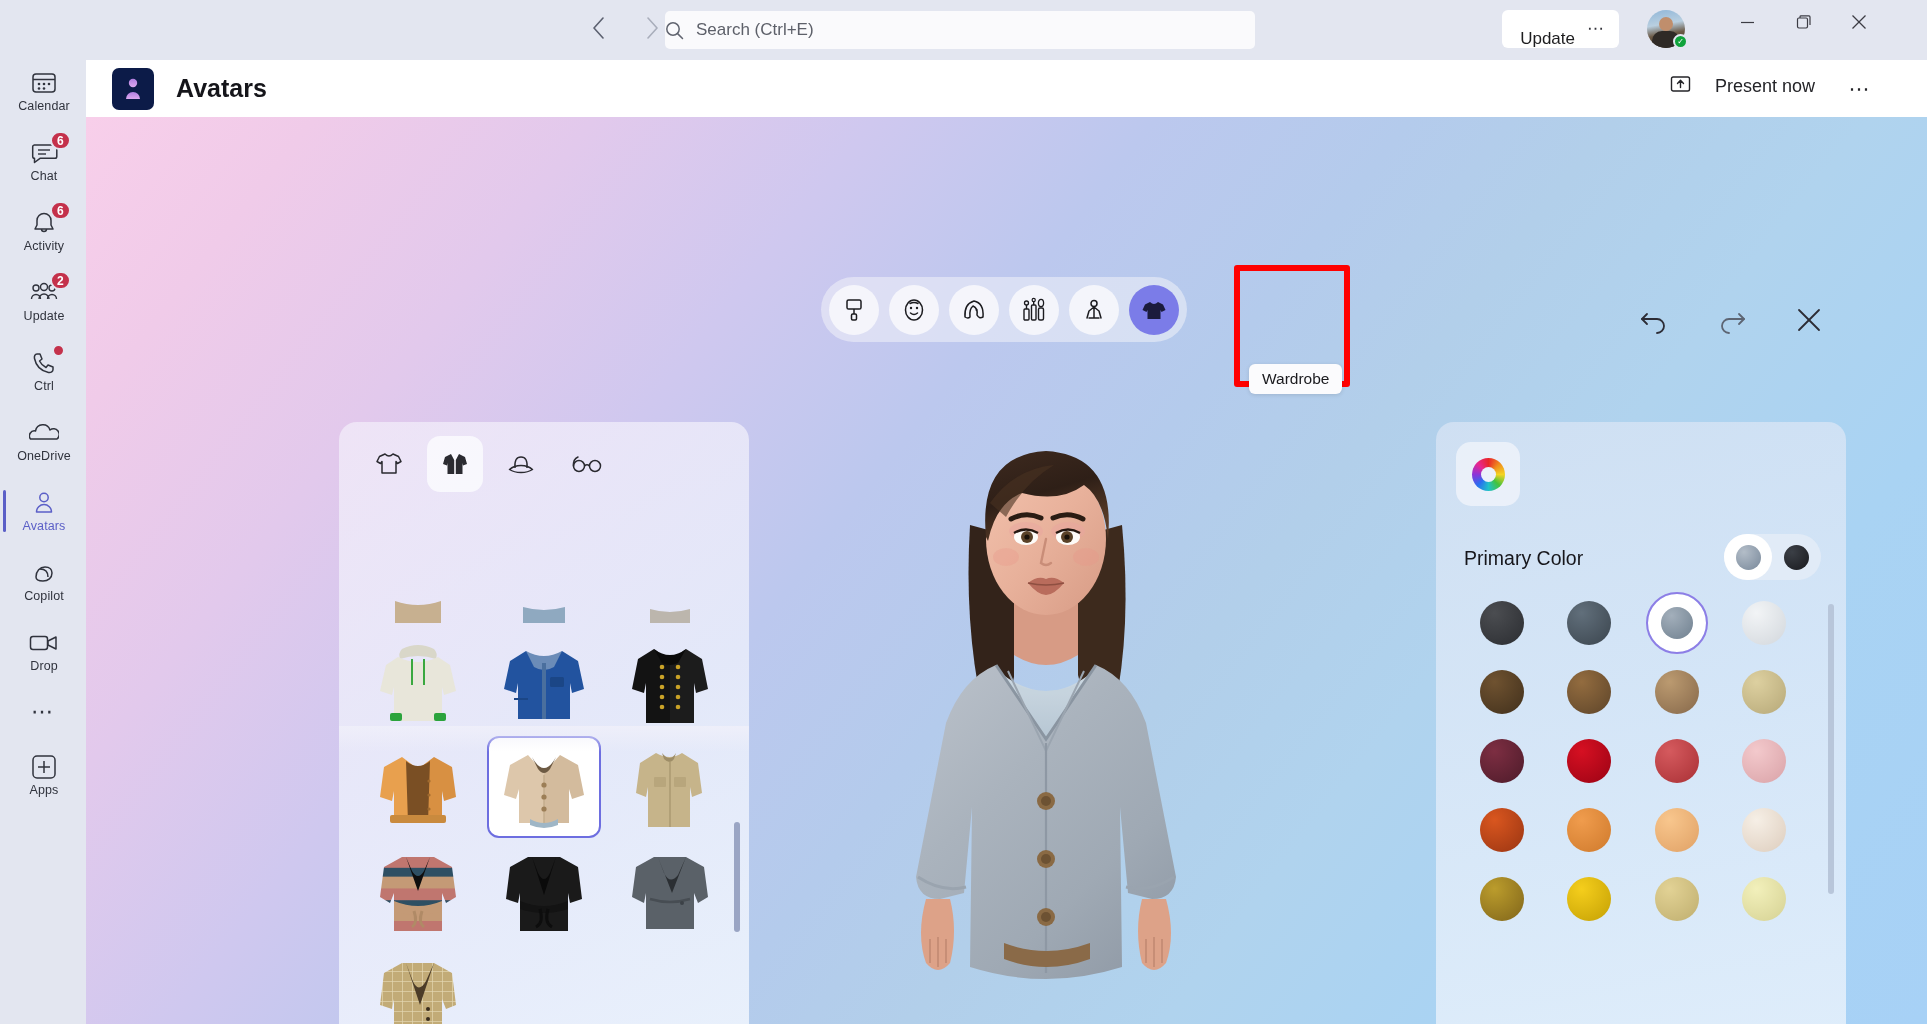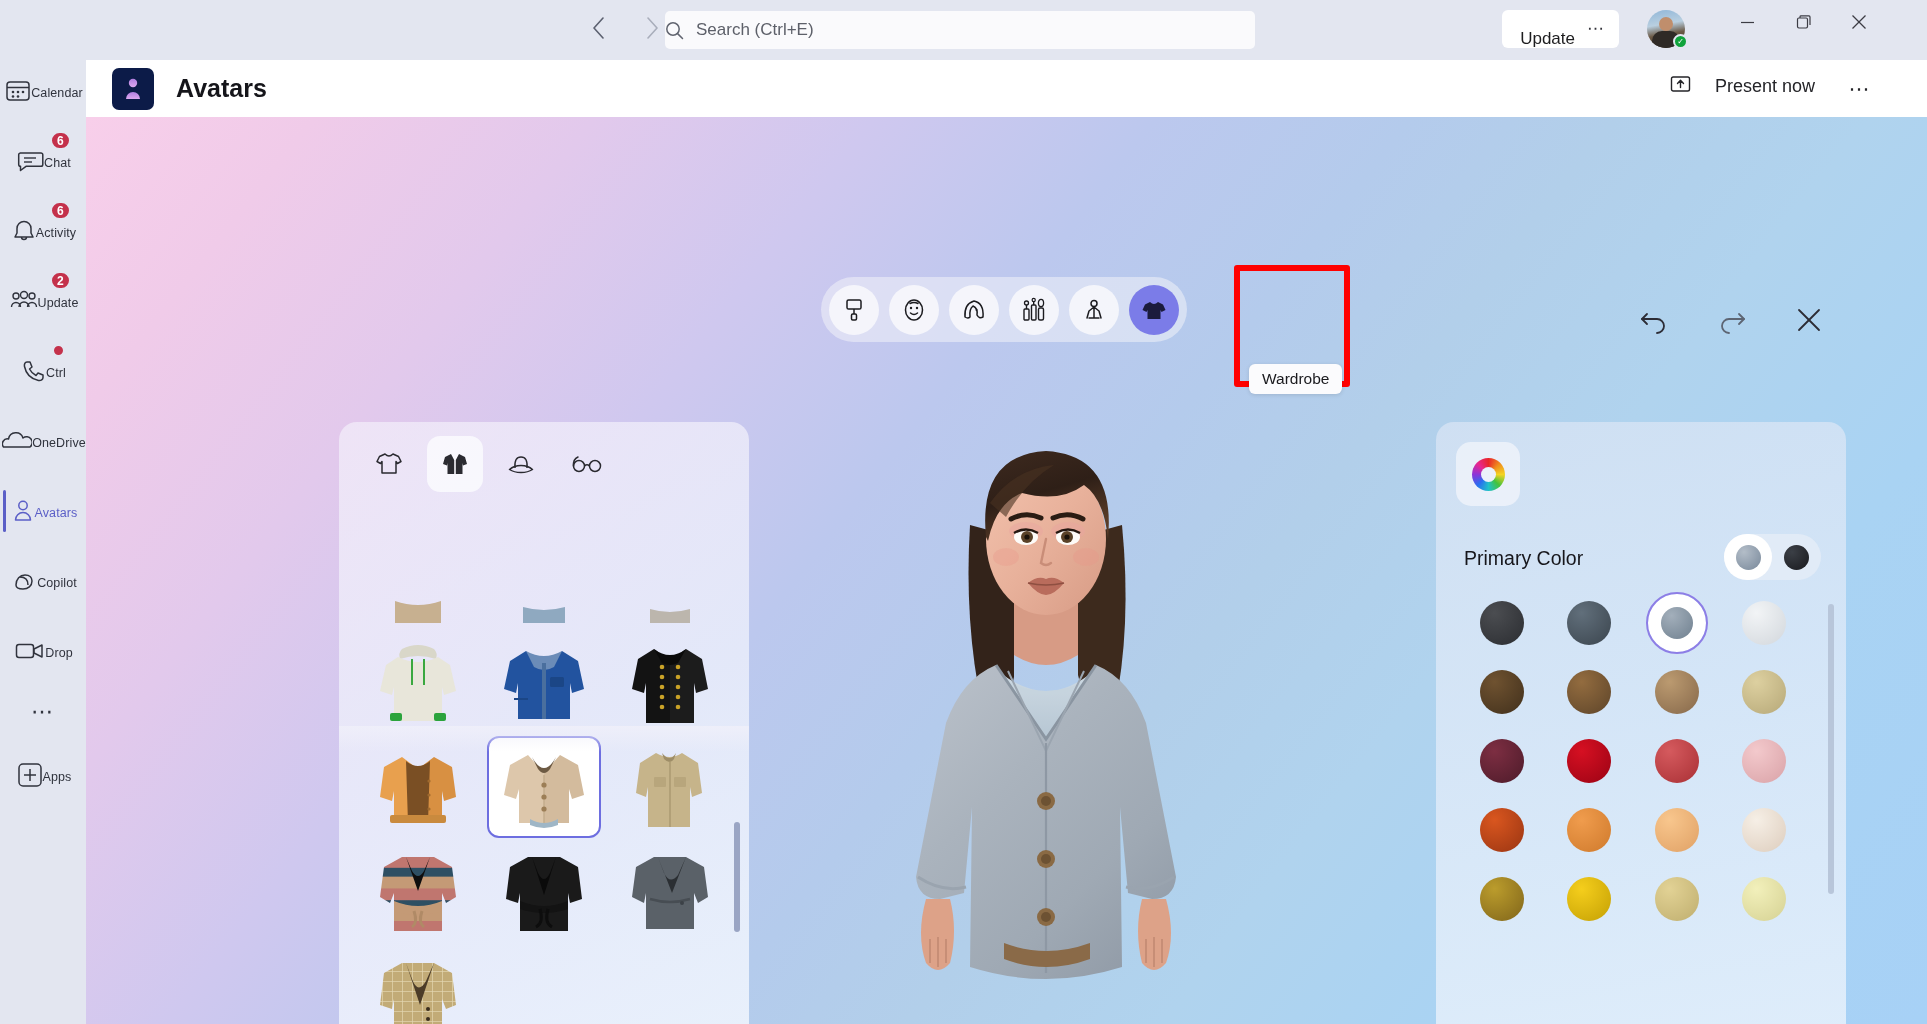--- a/index.html
+++ b/index.html
@@ -99,21 +99,21 @@
     position: absolute; left: 0; top: 0;
     width: 86px; height: 1024px;
     background: #e3e6f0;
     padding-top: 62px;
     z-index: 5;
   }
   .rail-item {
     position: relative;
     width: 88px; height: 58px;
     margin-bottom: 12px;
-    display: flex; flex-direction: row;
+    display: flex; flex-direction: column;
     align-items: center; justify-content: center;
     cursor: pointer; color: #30333d;
   }
   .rail-item .ri-ico { height: 26px; display: flex; align-items: center; justify-content: center; }
   .rail-item .ri-lbl { font-size: 12.5px; margin-top: 3px; letter-spacing: .1px; }
   .rail-item.active { color: #5b5fc7; }
   .rail-item.active::before {
     content: ""; position: absolute; left: 3px; top: 8px;
     width: 3px; height: 42px; background: #5b5fc7; border-radius: 2px;
   }

